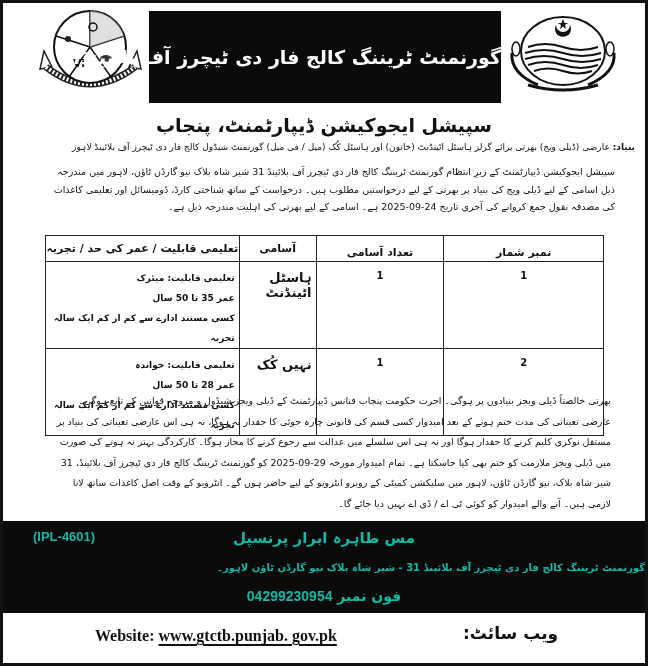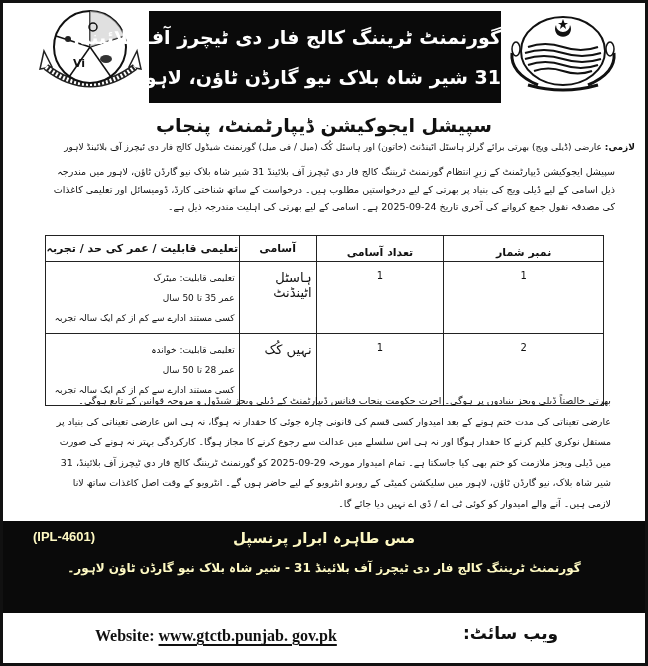--- a/index.html
+++ b/index.html
@@ -30,39 +30,39 @@
     .notice b { font-weight: bold; }
     .para {
       position: absolute; left: 48px; top: 160px; width: 564px; direction: rtl; text-align: right;
       font-size: 9.5px; line-height: 17.5px;
     }
     
     table.posts {
       position: absolute; left: 42px; top: 232px; width: 559px; border-collapse: collapse;
       direction: rtl; font-size: 10px;
     }
-    table.posts th, table.posts td { border: 1px solid #222; vertical-align: top; }
+    table.posts th, table.posts td { border: 1px solid #222; vertical-align: top; font-weight: bold; }
     table.posts th { height: 26px; font-weight: bold; font-size: 11px; text-align: center; vertical-align: middle; }
     table.posts td { height: 72px; }
     .c-sr { width: 160px; text-align: center; padding-top: 8px; }
     .c-num { width: 128px; text-align: center; padding-top: 8px; }
     .c-name { width: 77px; text-align: right; padding: 8px 4px 0 0; font-size: 13px; }
     .c-qual { width: 194px; text-align: right; padding: 6px 4px 0 0; font-size: 9px; line-height: 20px; }
     
     .terms {
       position: absolute; left: 44px; top: 388px; width: 564px; direction: rtl; text-align: right;
       font-size: 9.5px; line-height: 20.5px;
     }
     
     .footer {
-      position: absolute; left: 0; top: 518px; width: 642px; height: 92px; background: #0a0a0a; color: #fef9c3;
+      position: absolute; left: 0; top: 518px; width: 642px; height: 92px; background: #0a0a0a; color: #14b8a6;
     }
     .ipl { position: absolute; left: 30px; top: 8px; font-family: "Liberation Sans", sans-serif; font-weight: bold; font-size: 13px; }
     .principal { position: absolute; left: 0; top: 4px; width: 642px; text-align: center; direction: rtl; font-weight: bold; font-size: 15px; line-height: 26px; }
-    .address { position: absolute; left: 0; top: 34px; width: 642px; text-align: center; direction: rtl; font-weight: bold; font-size: 12px; line-height: 26px; white-space: nowrap; }
+    .address { position: absolute; left: 0; top: 34px; width: 642px; text-align: right; direction: rtl; font-weight: bold; font-size: 10px; line-height: 26px; white-space: nowrap; }
     .phone { position: absolute; left: 0; top: 62px; width: 642px; text-align: center; direction: rtl; font-weight: bold; font-size: 14px; line-height: 26px; }
     .phone .num { font-family: "Liberation Sans", sans-serif; direction: ltr; unicode-bidi: embed; }
     .website-row { position: absolute; left: 0; top: 610px; width: 642px; height: 42px; background: #fff; }
     .website-en {
       position: absolute; left: 92px; top: 14px; font-family: "Liberation Serif", serif; font-weight: bold; font-size: 16px;
     }
     .website-en .url { text-decoration: underline; text-decoration-thickness: 2px; text-underline-offset: 3px; }
     .website-ur { position: absolute; left: 460px; top: 10px; direction: rtl; font-weight: bold; font-size: 17px; }
   </style>
 </head>
@@ -86,21 +86,20 @@
         <path d="M52 38 L86 27 A36 36 0 0 0 52 2 Z" fill="#ccc" opacity="0.6"></path>
         <circle cx="55" cy="18" r="4" fill="none" stroke="#111" stroke-width="1.5"></circle>
         <circle cx="30" cy="30" r="3" fill="#222"></circle>
         <text x="35" y="58" font-size="11" font-weight="bold" fill="#111" font-family="DejaVu Sans, sans-serif">Vi</text>
         <ellipse cx="68" cy="50" rx="6" ry="4" fill="#333"></ellipse>
       </svg>
     </div>
 
     <div class="title-box">
       <div class="title-line">گورنمنٹ ٹریننگ کالج فار دی ٹیچرز آف بلائینڈ،</div>
-      <div class="title-line">31 شیر شاہ بلاک نیو گارڈن ٹاؤن، لاہور</div>
     </div>
 
     <div class="logo-right">
       <svg width="110" height="85" viewBox="0 0 110 85">
         <ellipse cx="55" cy="38" rx="42" ry="34" fill="#fff" stroke="#111" stroke-width="2"></ellipse>
         <path d="M48 12 A8 8 0 1 0 62 12 A6 6 0 1 1 48 12 Z" fill="#111"></path>
         <polygon points="55,6 56.5,10 60,10 57,12 58,16 55,13.5 52,16 53,12 50,10 53.5,10" fill="#111"></polygon>
         <path d="M20 34 Q37 28 55 34 T90 34" fill="none" stroke="#111" stroke-width="2"></path>
         <path d="M17 40 Q36 34 55 40 T93 40" fill="none" stroke="#111" stroke-width="2"></path>
         <path d="M17 46 Q36 40 55 46 T93 46" fill="none" stroke="#111" stroke-width="2"></path>
@@ -111,21 +110,21 @@
         <ellipse cx="8" cy="36" rx="4" ry="7" fill="none" stroke="#111" stroke-width="1.5"></ellipse>
         <ellipse cx="102" cy="36" rx="4" ry="7" fill="none" stroke="#111" stroke-width="1.5"></ellipse>
         <path d="M20 72 Q55 82 90 72" fill="none" stroke="#111" stroke-width="3"></path>
       </svg>
     </div>
   </div>
 
   <div class="dept">سپیشل ایجوکیشن ڈیپارٹمنٹ، پنجاب</div>
 
   <div class="notice">
-    <b>لازمی:</b>
+    <b>بنیاد:</b>
     <span>عارضی (ڈیلی ویج) بھرتی برائے گرلز ہاسٹل اٹینڈنٹ (خاتون) اور ہاسٹل کُک (میل / فی میل) گورنمنٹ شیڈول کالج فار دی ٹیچرز آف بلائینڈ لاہور</span>
   </div>
 
   <p class="para">سپیشل ایجوکیشن ڈیپارٹمنٹ کے زیرِ انتظام گورنمنٹ ٹریننگ کالج فار دی ٹیچرز آف بلائینڈ 31 شیر شاہ بلاک نیو گارڈن ٹاؤن، لاہور میں مندرجہ ذیل اسامی کے لیے ڈیلی ویج کی بنیاد پر بھرتی کے لیے درخواستیں مطلوب ہیں۔ درخواست کے ساتھ شناختی کارڈ، ڈومیسائل اور تعلیمی کاغذات کی مصدقہ نقول جمع کروانے کی آخری تاریخ 24-09-2025 ہے۔ اسامی کے لیے بھرتی کی اہلیت مندرجہ ذیل ہے۔</p>
 
   <table class="posts">
     <thead>
       <tr>
         <th class="c-sr">نمبر شمار</th>
         <th class="c-num">تعداد آسامی</th>
@@ -156,20 +155,24 @@
       </tr>
     </tbody>
   </table>
 
   <p class="terms">بھرتی خالصتاً ڈیلی ویجز بنیادوں پر ہوگی۔ اجرت حکومت پنجاب فنانس ڈیپارٹمنٹ کے ڈیلی ویجز شیڈول و مروجہ قوانین کے تابع ہوگی۔ عارضی تعیناتی کی مدت ختم ہونے کے بعد امیدوار کسی قسم کی قانونی چارہ جوئی کا حقدار نہ ہوگا، نہ ہی اس عارضی تعیناتی کی بنیاد پر مستقل نوکری کلیم کرنے کا حقدار ہوگا اور نہ ہی اس سلسلے میں عدالت سے رجوع کرنے کا مجاز ہوگا۔ کارکردگی بہتر نہ ہونے کی صورت میں ڈیلی ویجز ملازمت کو ختم بھی کیا جاسکتا ہے۔ تمام امیدوار مورخہ 29-09-2025 کو گورنمنٹ ٹریننگ کالج فار دی ٹیچرز آف بلائینڈ، 31 شیر شاہ بلاک، نیو گارڈن ٹاؤن، لاہور میں سلیکشن کمیٹی کے روبرو انٹرویو کے لیے حاضر ہوں گے۔ انٹرویو کے وقت اصل کاغذات ساتھ لانا لازمی ہیں۔ آنے والے امیدوار کو کوئی ٹی اے / ڈی اے نہیں دیا جائے گا۔</p>
 
   <div class="footer">
     <div class="ipl">(IPL-4601)</div>
     <div class="principal">مس طاہرہ ابرار پرنسپل</div>
     <div class="address">گورنمنٹ ٹریننگ کالج فار دی ٹیچرز آف بلائینڈ 31 - شیر شاہ بلاک نیو گارڈن ٹاؤن لاہور۔</div>
+    <div class="phone">
+      <span>فون نمبر</span>
+      <span class="num">04299230954</span>
+    </div>
   </div>
 
   <div class="website-row">
     <div class="website-en">
       <span>Website:</span>
       <span class="url">www.gtctb.punjab. gov.pk</span>
     </div>
     <div class="website-ur">ویب سائٹ:</div>
   </div>
 

